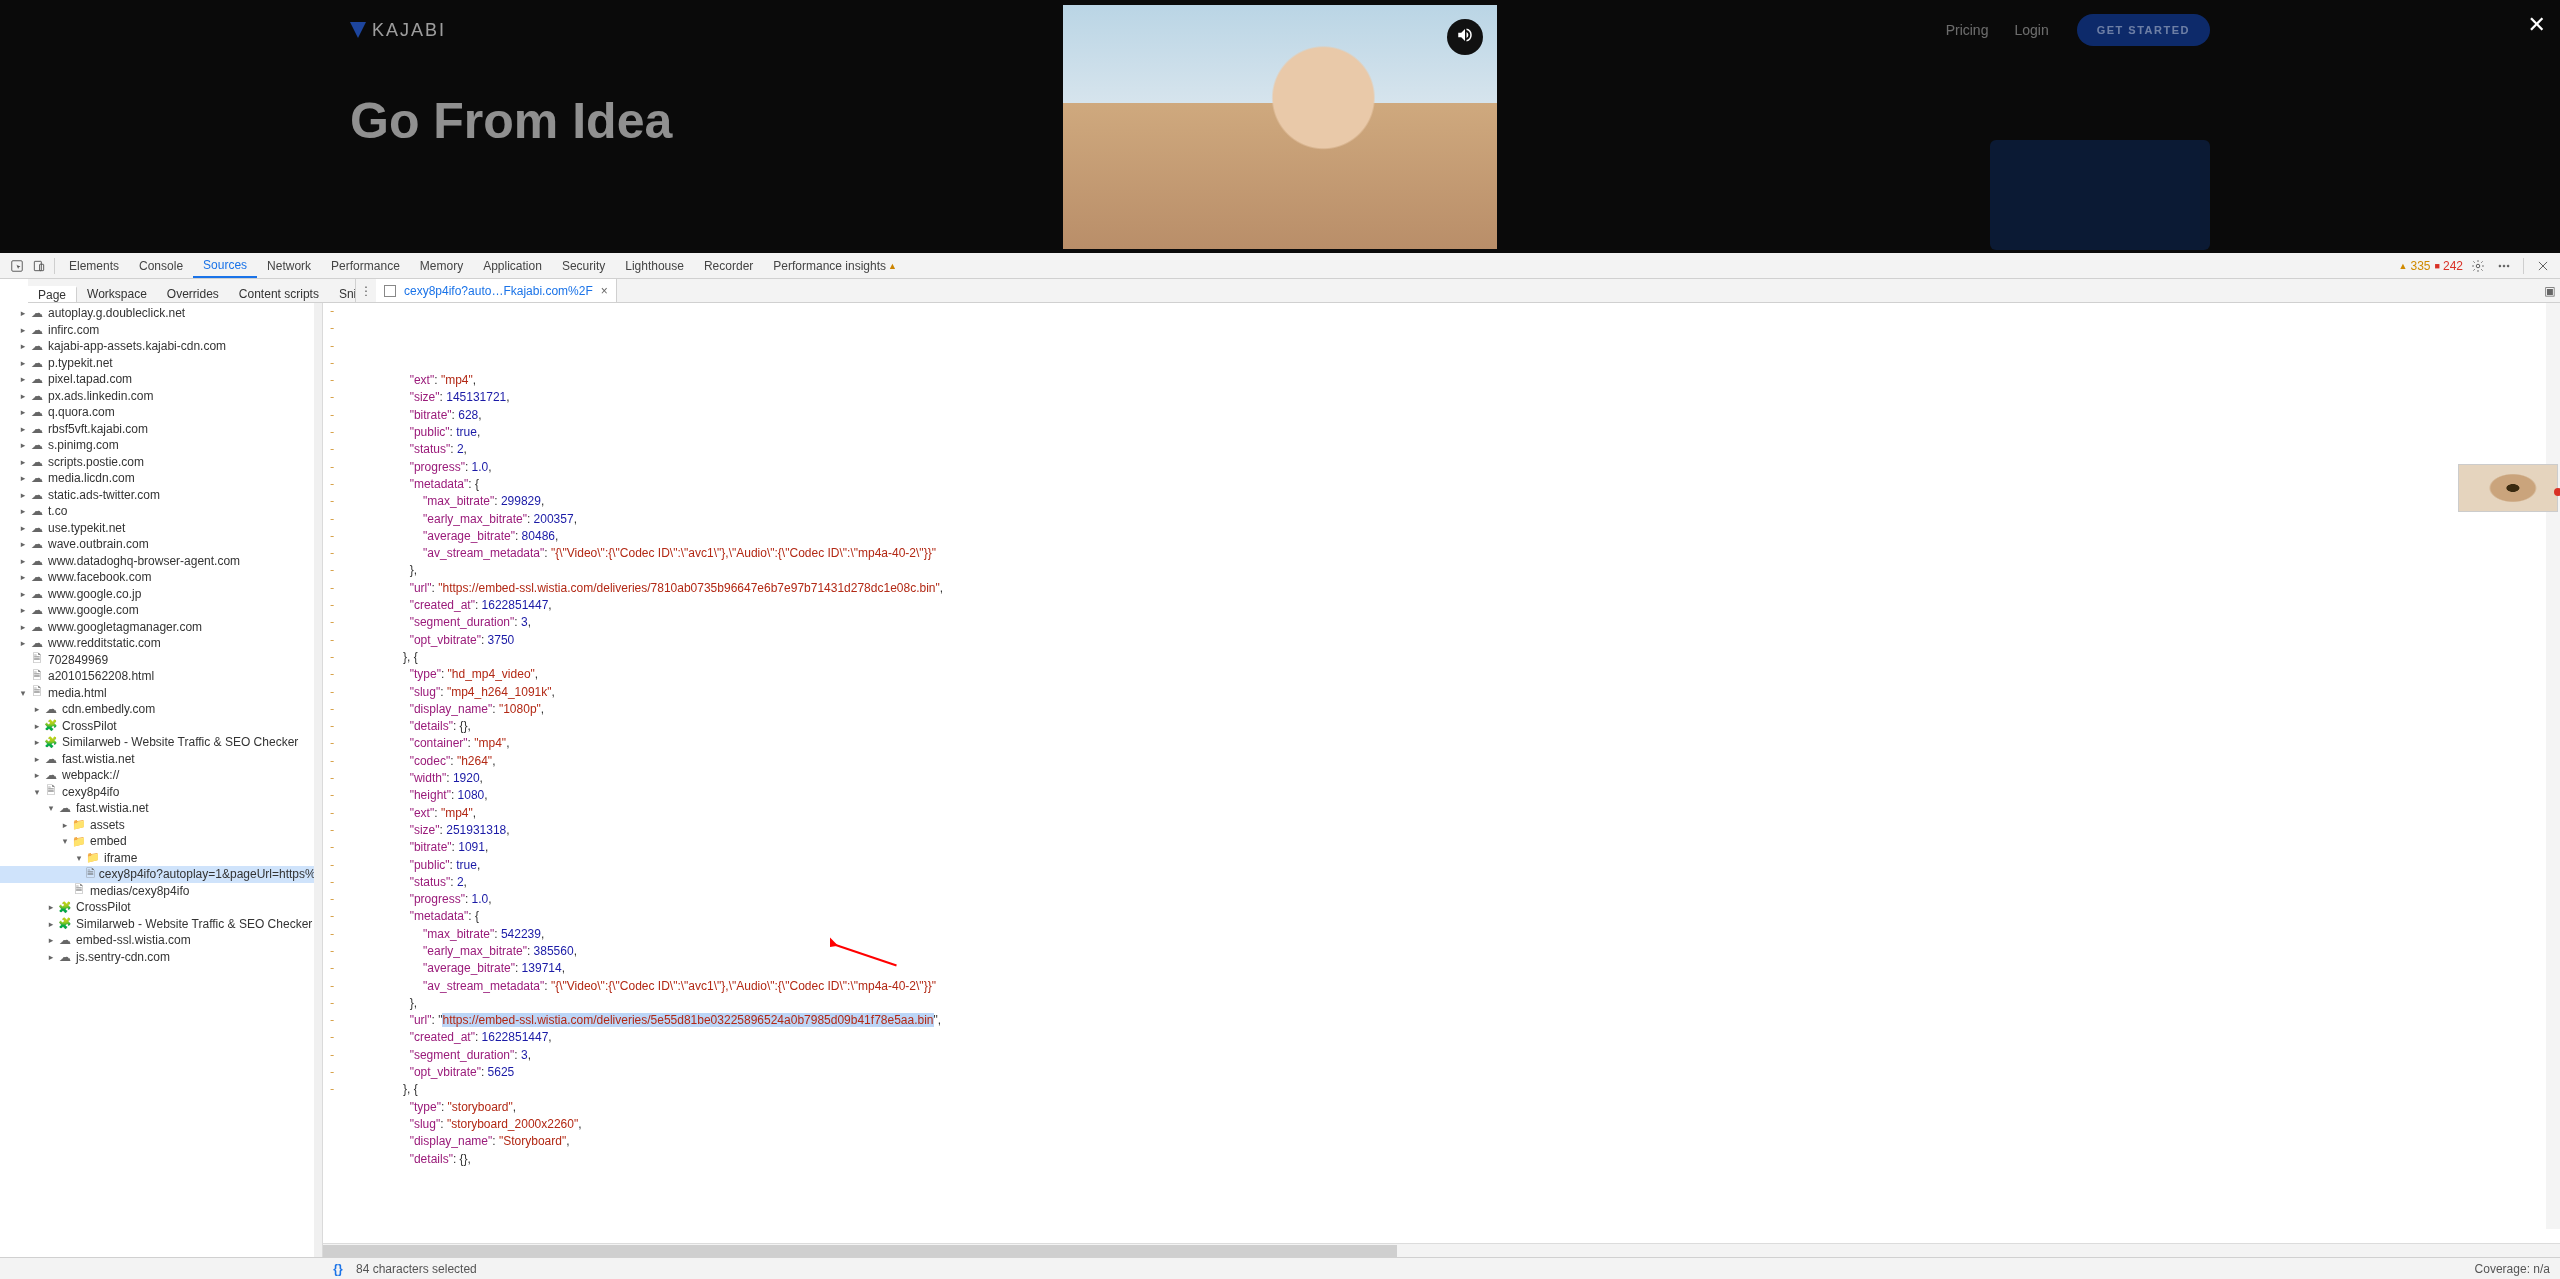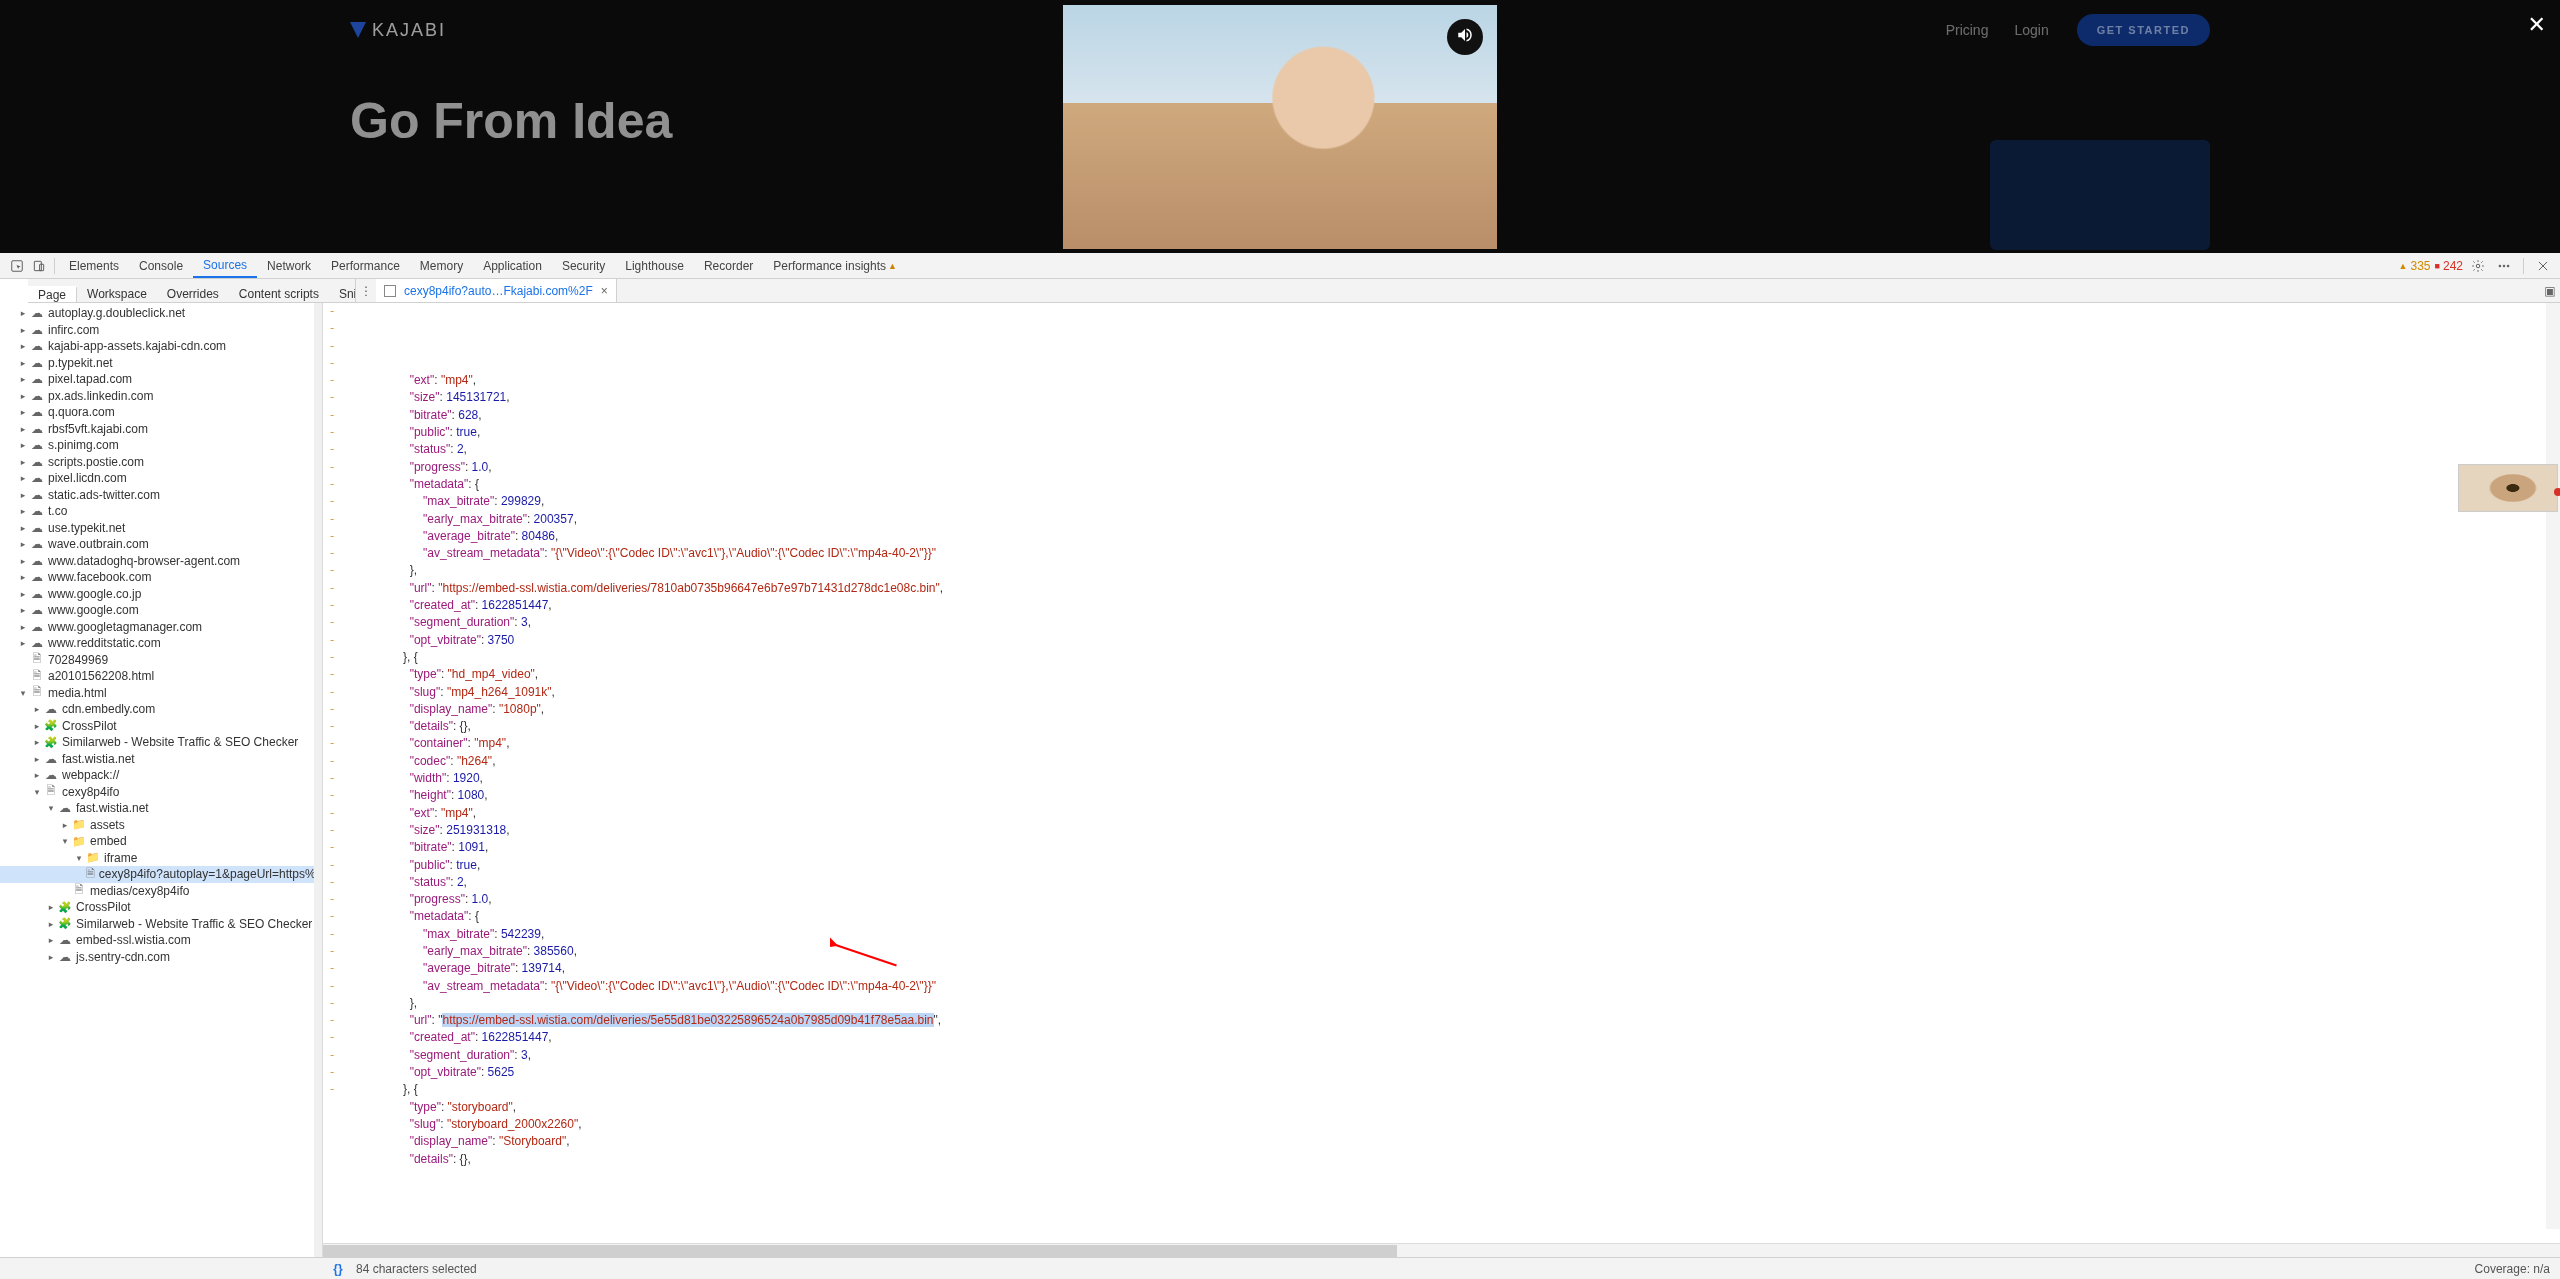--- a/index.html
+++ b/index.html
@@ -321,21 +321,21 @@
           <span class="lbl">s.pinimg.com</span>
         </div>
         <div class="tree-row" style="padding-left: 16px;">
           <span class="tw">▸</span>
           <span class="ic ic-cloud"></span>
           <span class="lbl">scripts.postie.com</span>
         </div>
         <div class="tree-row" style="padding-left: 16px;">
           <span class="tw">▸</span>
           <span class="ic ic-cloud"></span>
-          <span class="lbl">pixel.licdn.com</span>
+          <span class="lbl">media.licdn.com</span>
         </div>
         <div class="tree-row" style="padding-left: 16px;">
           <span class="tw">▸</span>
           <span class="ic ic-cloud"></span>
           <span class="lbl">static.ads-twitter.com</span>
         </div>
         <div class="tree-row" style="padding-left: 16px;">
           <span class="tw">▸</span>
           <span class="ic ic-cloud"></span>
           <span class="lbl">t.co</span>

